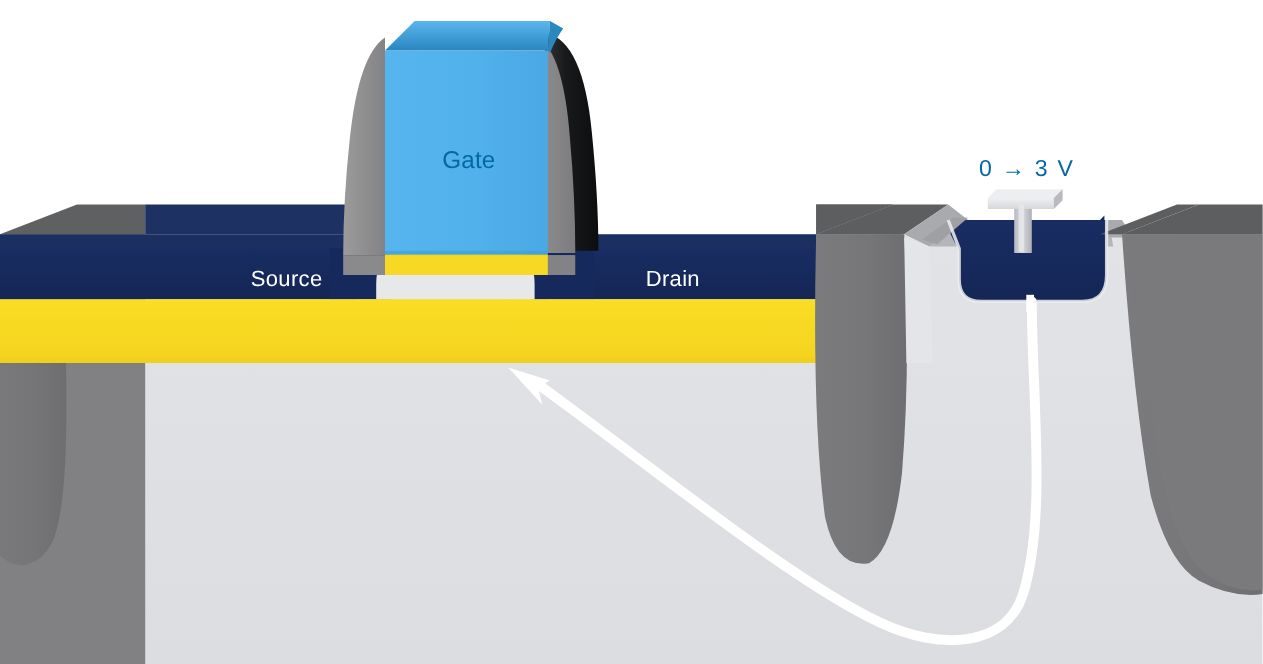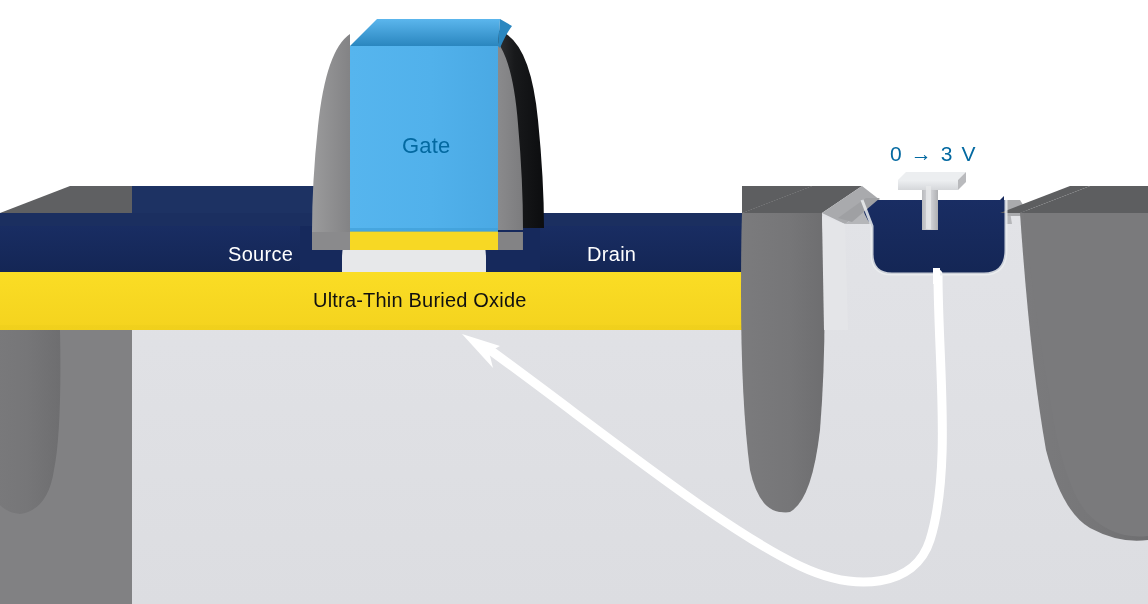--- a/index.html
+++ b/index.html
@@ -350,17 +350,16 @@
     </g>
 
   </svg>
 
   <div class="lbl" id="label-source" style="left:196px; top:243px;margin-left:32px;">Source</div>
 
   <div class="lbl" id="label-drain" style="left:587px; top:243px;">Drain</div>
 
   <div class="lbl" id="label-gate" style="left:402px; top:133px;">Gate</div>
 
-  <div class="lbl" id="label-box" style="left:313px; top:289px;">Ultra-Thin Buried Oxide</div>
 
   <div class="lbl" id="label-bias" style="left:890px; top:142px;">0 → 3 V</div>
 
 </div>
 
 </body></html>

